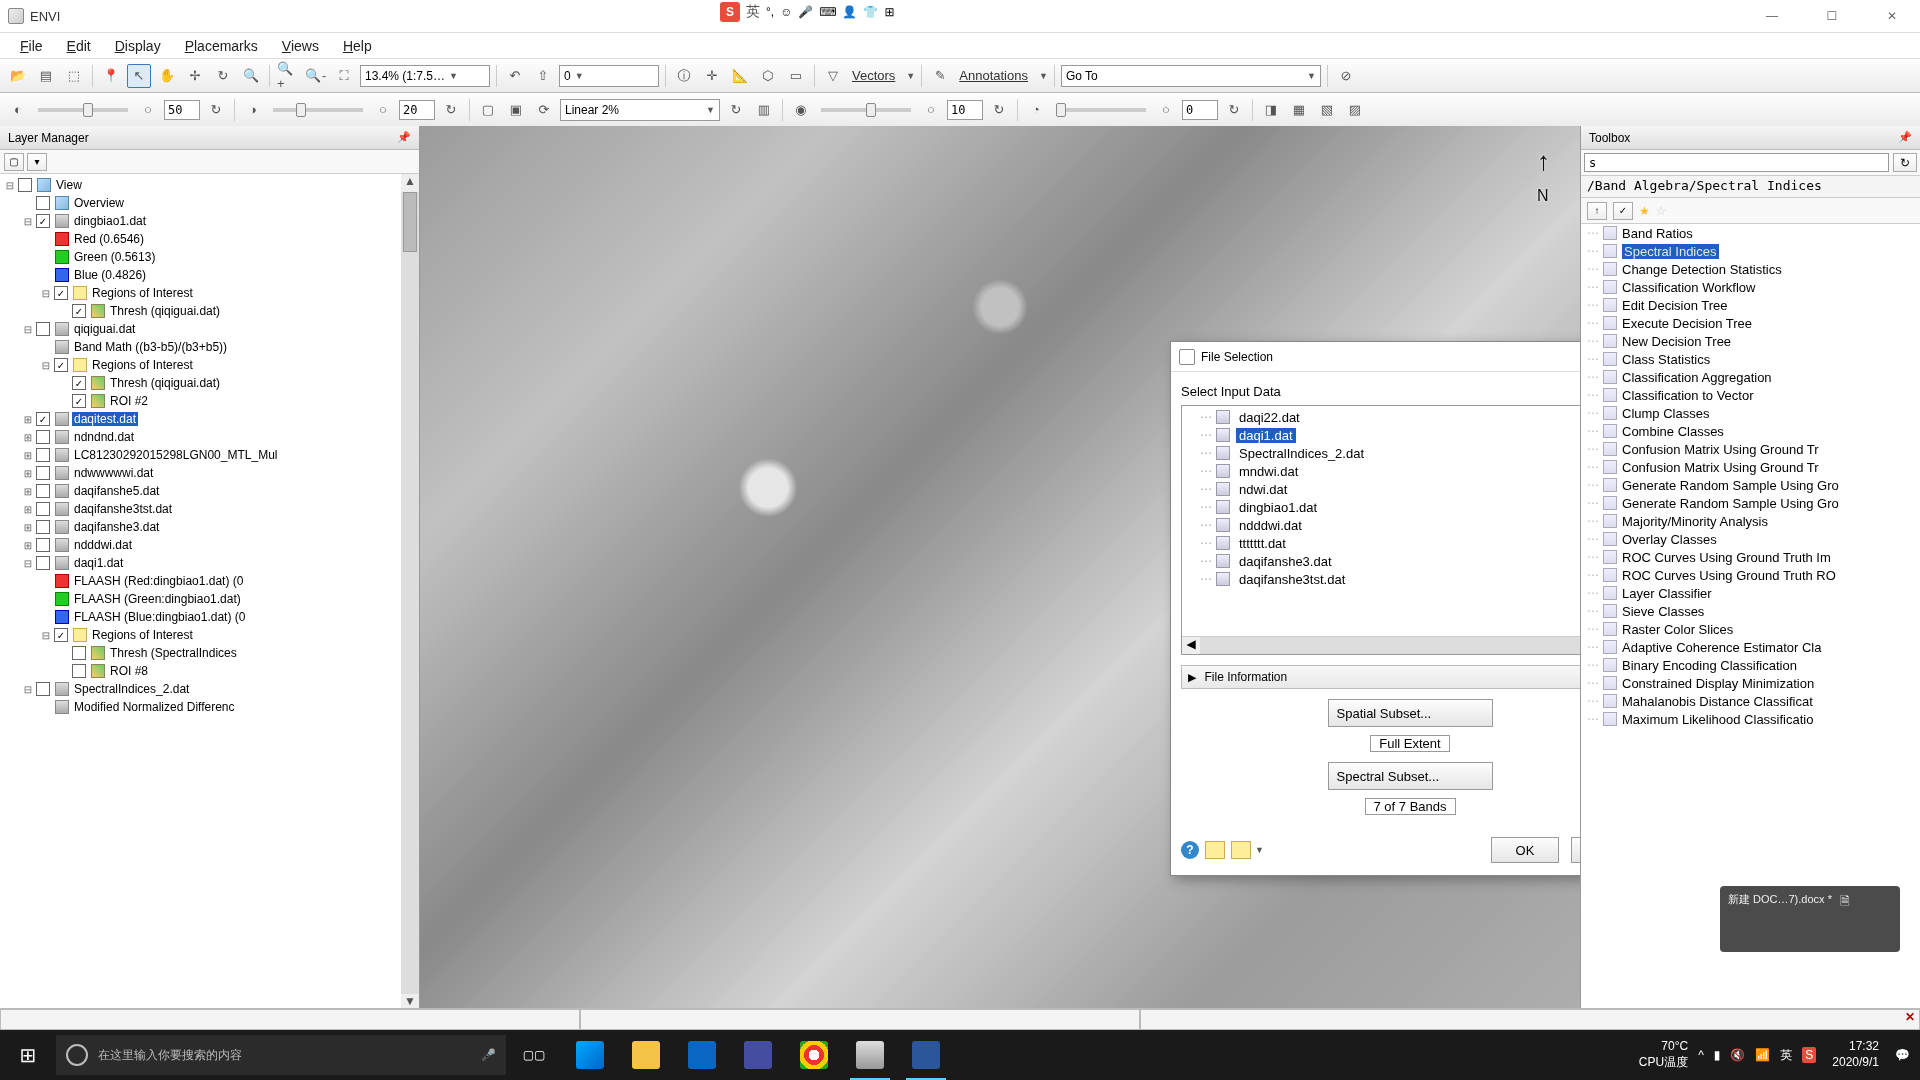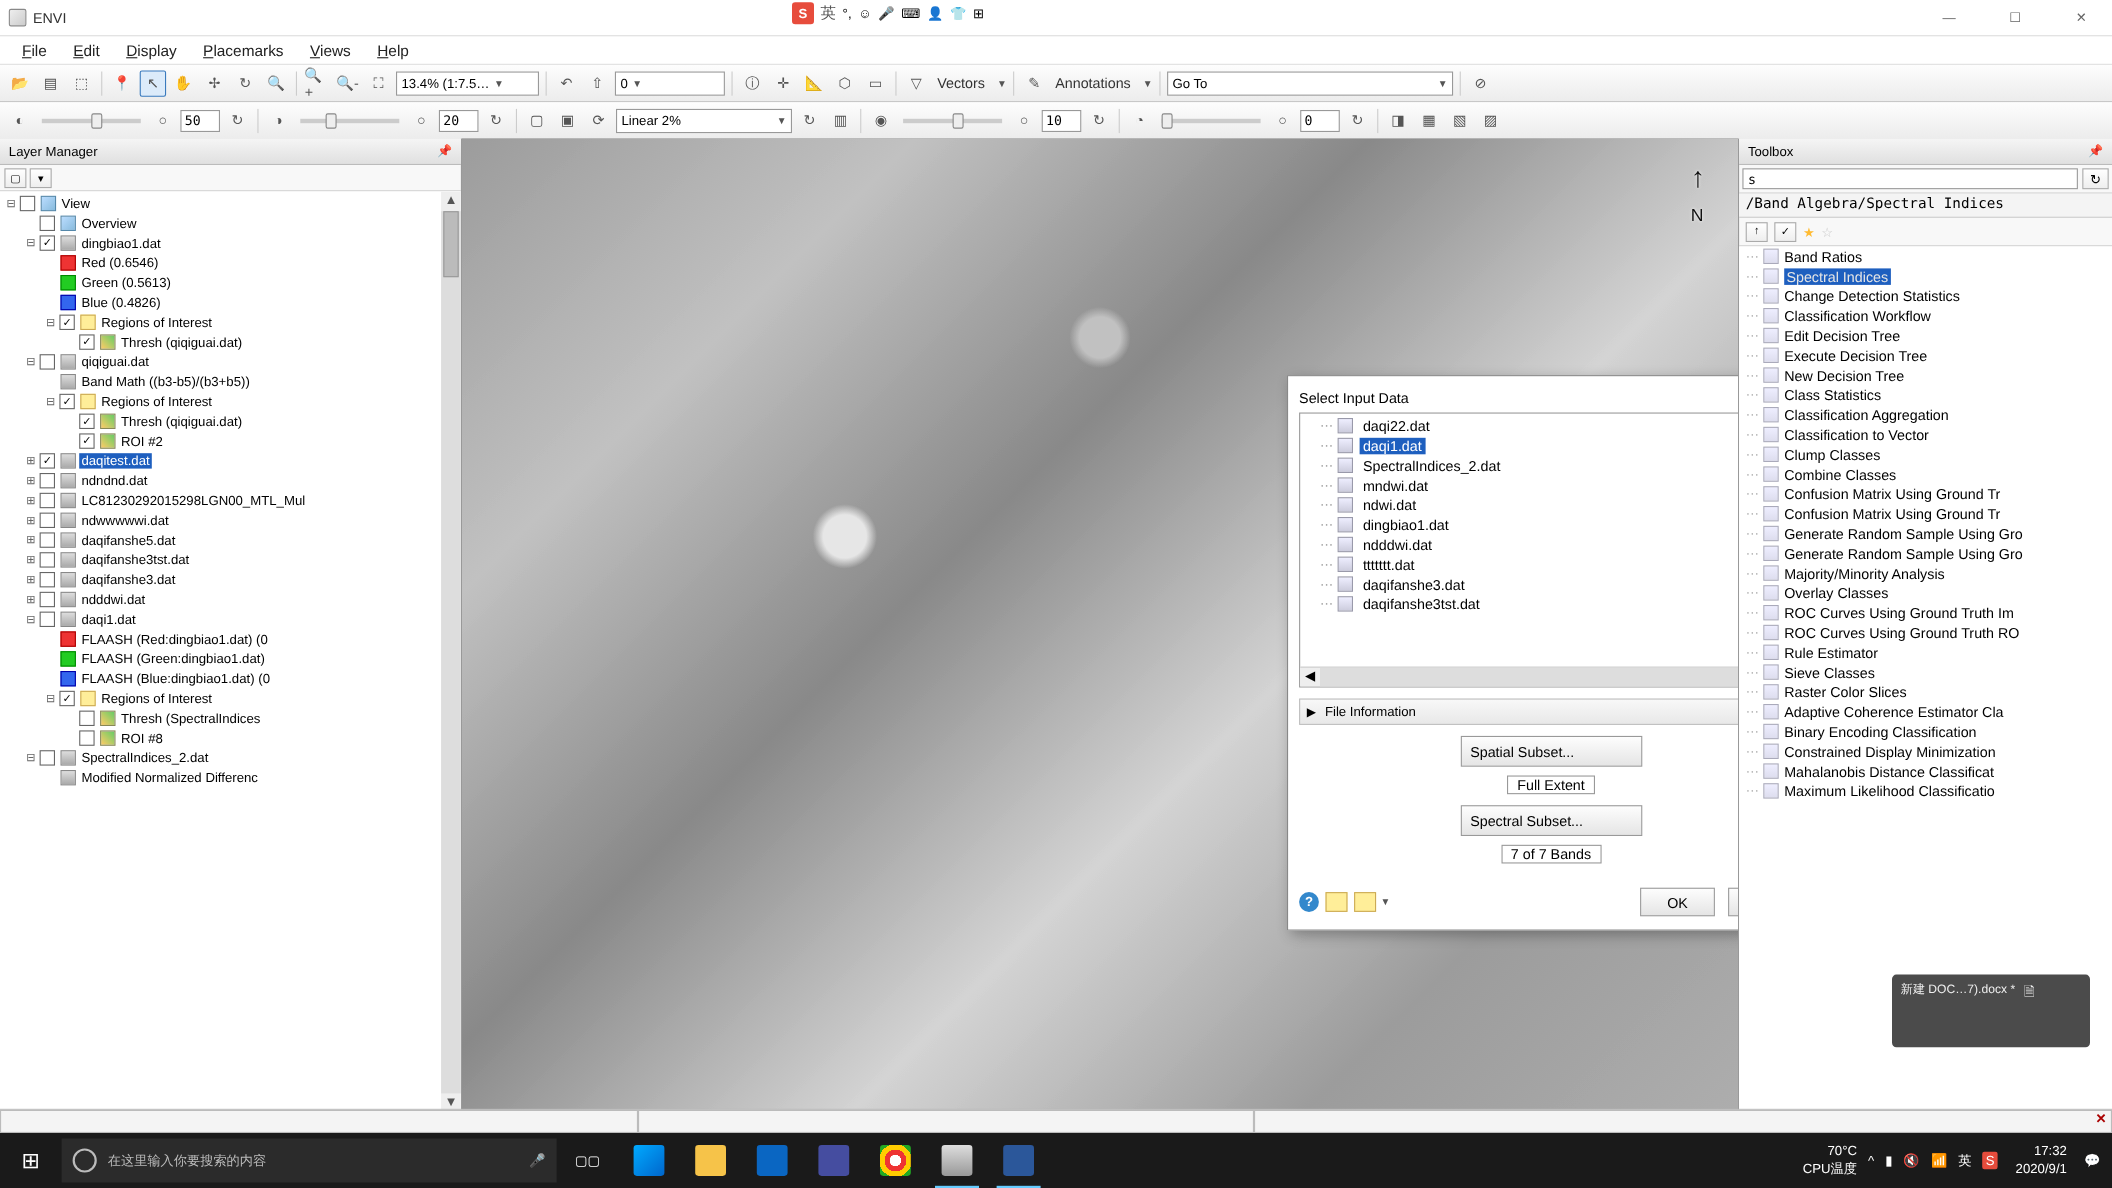--- a/index.html
+++ b/index.html
@@ -22,21 +22,21 @@
 
 
 .toolbar { height: 34px; background: linear-gradient(#fdfdfd,#ececec); border-bottom: 1px solid #bbb; display: flex; align-items: center; padding: 0 6px; gap: 4px; }
 .tool-icon { width: 24px; height: 24px; border: 1px solid transparent; display: flex; align-items: center; justify-content: center; border-radius: 2px; color:#555; font-size:13px;}
 .tool-icon.selected { border: 1px solid #3a7abd; background: #dcebfa; }
 .tool-sep { width: 1px; height: 22px; background: #ccc; margin: 0 2px; }
 .combo { height: 22px; border: 1px solid #999; background: #fff; display: flex; align-items: center; padding: 0 4px; font-family: monospace; font-size:12px;}
 .dropdown-arrow { margin-left: 4px; font-size:9px; color:#555; }
 .slider { width: 90px; height: 4px; background: #ccc; position: relative; margin: 0 4px; }
 .slider .thumb { position: absolute; top: -5px; width: 10px; height: 14px; background: #eee; border: 1px solid #888; border-radius: 2px; }
-.tool-label { font-size: 13px; color: #333; padding: 0 3px; }
+.tool-label { font-size: 13px; color: #333; padding: 0 3px; text-decoration: underline; }
 .tool-input { width: 36px; height: 20px; border: 1px solid #999; background: #fff; font-family: monospace; padding: 0 3px; }
 
 
 .main { display: flex; position: absolute; top: 126px; bottom: 50px; left: 0; right: 0; }
 .left-panel { width: 420px; border-right: 1px solid #999; display: flex; flex-direction: column; background:#f8f8f8;}
 .center-panel { flex: 1; background: #888; position: relative; overflow: hidden;}
 .right-panel { width: 340px; border-left: 1px solid #999; display: flex; flex-direction: column; background:#f8f8f8;}
 
 .panel-header { height: 24px; background: linear-gradient(#f5f5f5,#e0e0e0); border-bottom: 1px solid #bbb; display: flex; align-items: center; padding: 0 8px; font-size: 13px; justify-content: space-between;}
 .panel-header .pin { font-size: 11px;}
@@ -478,20 +478,25 @@
         <div class="track"></div>
         <div class="arrow">▶</div>
       </div>
   </div>
 
   <div class="center-panel">
     <div class="map-img"></div>
     <div class="north">↑<br><span style="font-size:16px">N</span></div>
 
     <div class="dialog">
+      <div class="dialog-title">
+        <div class="app-icon"></div>
+        <span>File Selection</span>
+
+      </div>
       <div class="dialog-body">
         <div class="section-label">Select Input Data</div>
         <div style="position:relative;">
           <div class="file-list-box">
             <div class="file-list" id="file-list">
               <div class="file-row">
                   <span style="color: rgb(170, 170, 170); margin-right: 4px;">⋯</span>
                   <span class="ficon"></span>
                   <span class="fname">daqi22.dat</span>
                 </div>
@@ -688,21 +693,21 @@
           <span class="tlabel">ROC Curves Using Ground Truth Im</span>
         </div>
         <div class="toolbox-row">
           <span style="color: rgb(187, 187, 187); margin-right: 4px;">⋯</span>
           <span class="ticon"></span>
           <span class="tlabel">ROC Curves Using Ground Truth RO</span>
         </div>
         <div class="toolbox-row">
           <span style="color: rgb(187, 187, 187); margin-right: 4px;">⋯</span>
           <span class="ticon"></span>
-          <span class="tlabel">Rule Estimator</span>
+          <span class="tlabel">Layer Classifier</span>
         </div>
         <div class="toolbox-row">
           <span style="color: rgb(187, 187, 187); margin-right: 4px;">⋯</span>
           <span class="ticon"></span>
           <span class="tlabel">Sieve Classes</span>
         </div>
         <div class="toolbox-row">
           <span style="color: rgb(187, 187, 187); margin-right: 4px;">⋯</span>
           <span class="ticon"></span>
           <span class="tlabel">Raster Color Slices</span>

